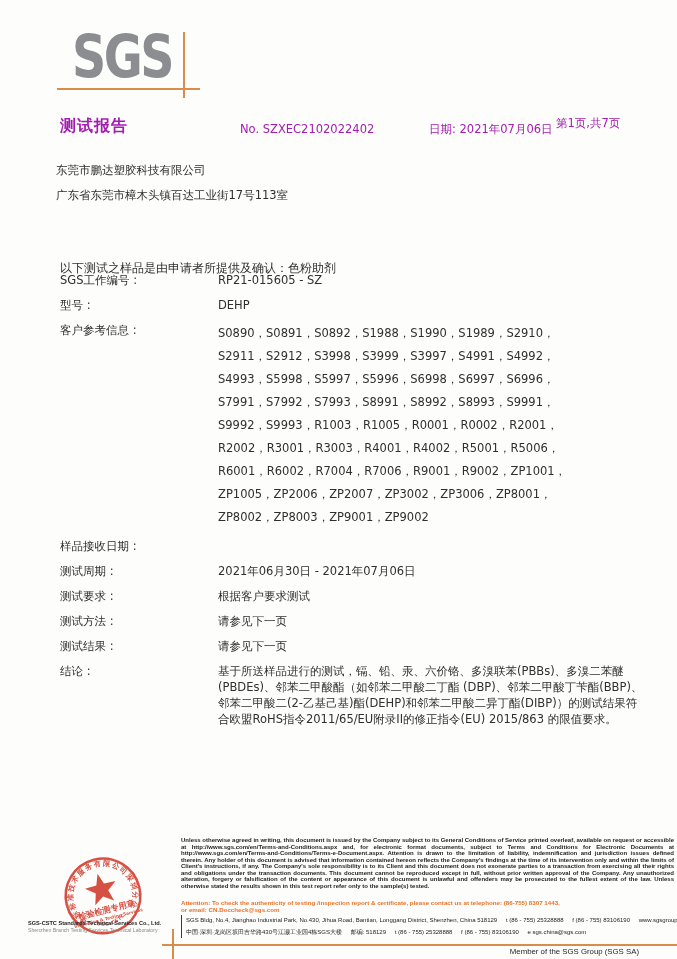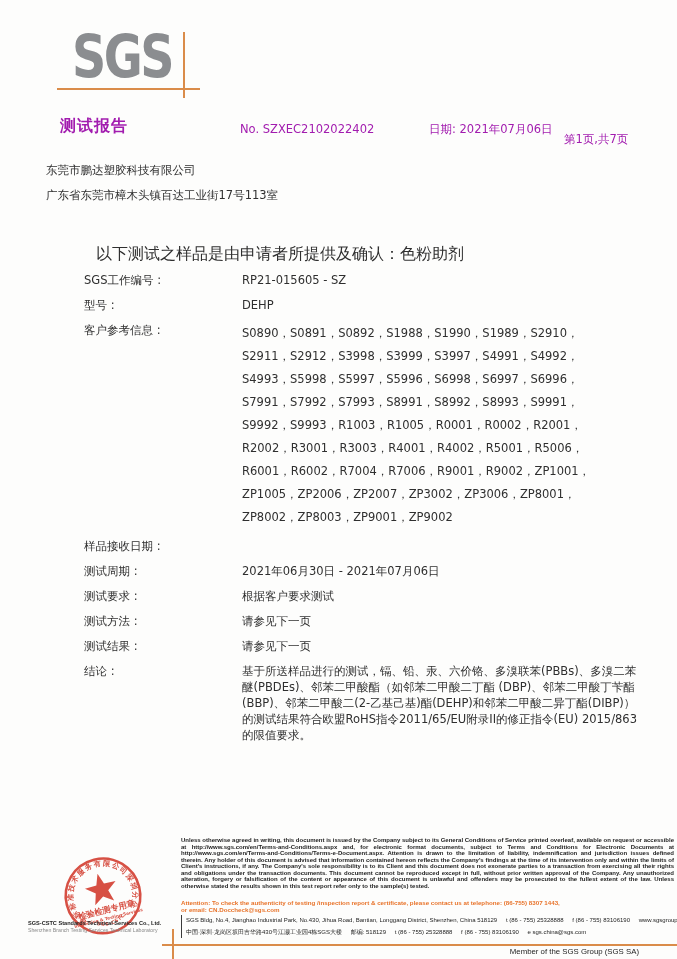--- a/index.html
+++ b/index.html
@@ -13,28 +13,28 @@
     color:#8b8d90;letter-spacing:-3px;transform:scaleX(0.82);transform-origin:left top;
   }
   .mark{position:absolute;background:#da8c4a;}
   .mark-h-top{left:57px;top:88px;width:143px;height:2px;}
   .mark-v-top{left:183px;top:32px;width:2px;height:66px;}
   
   .hdr{position:absolute;font-size:11.5px;color:#a21caf;white-space:nowrap;}
   .hdr-title{left:60px;top:116px;font-size:16px;font-weight:bold;letter-spacing:1px;}
   .hdr-no{left:240px;top:122px;}
   .hdr-date{left:429px;top:122px;}
-  .hdr-page{left:556px;top:132px;margin-left:8px;}
+  .hdr-page{left:556px;top:116px;}
   
-  .applicant{position:absolute;left:46px;top:158px;font-size:11.5px;line-height:25px;color:#2f2f2f;}
+  .applicant{position:absolute;left:56px;top:158px;font-size:11.5px;line-height:25px;color:#2f2f2f;}
   
-  .intro{position:absolute;left:60px;top:244px;font-size:16px;color:#2f2f2f;margin-left:36px;}
+  .intro{position:absolute;left:60px;top:260px;font-size:12px;color:#2f2f2f;}
   
   .fields{position:absolute;left:60px;top:272px;width:584px;font-size:11.5px;color:#2f2f2f;}
-  .fieldrow{display:flex;margin-bottom:9px;margin-left:24px;}
+  .fieldrow{display:flex;margin-bottom:9px;}
   .fieldrow .lab{width:158px;flex:none;line-height:16px;}
   .fieldrow .val{flex:1;line-height:16px;}
   .refline{line-height:23px;white-space:nowrap;}
   .conclusion-val{line-height:17.5px;max-width:426px;}
   
   .footer{position:absolute;left:0;top:834px;width:677px;height:125px;font-family:"Liberation Sans","DejaVu Sans",sans-serif;}
   .fineprint{
     position:absolute;left:181px;top:3px;width:493px;
     font-size:6px;line-height:6.5px;color:#1e1e1e;text-align:justify;font-weight:600;
   }

